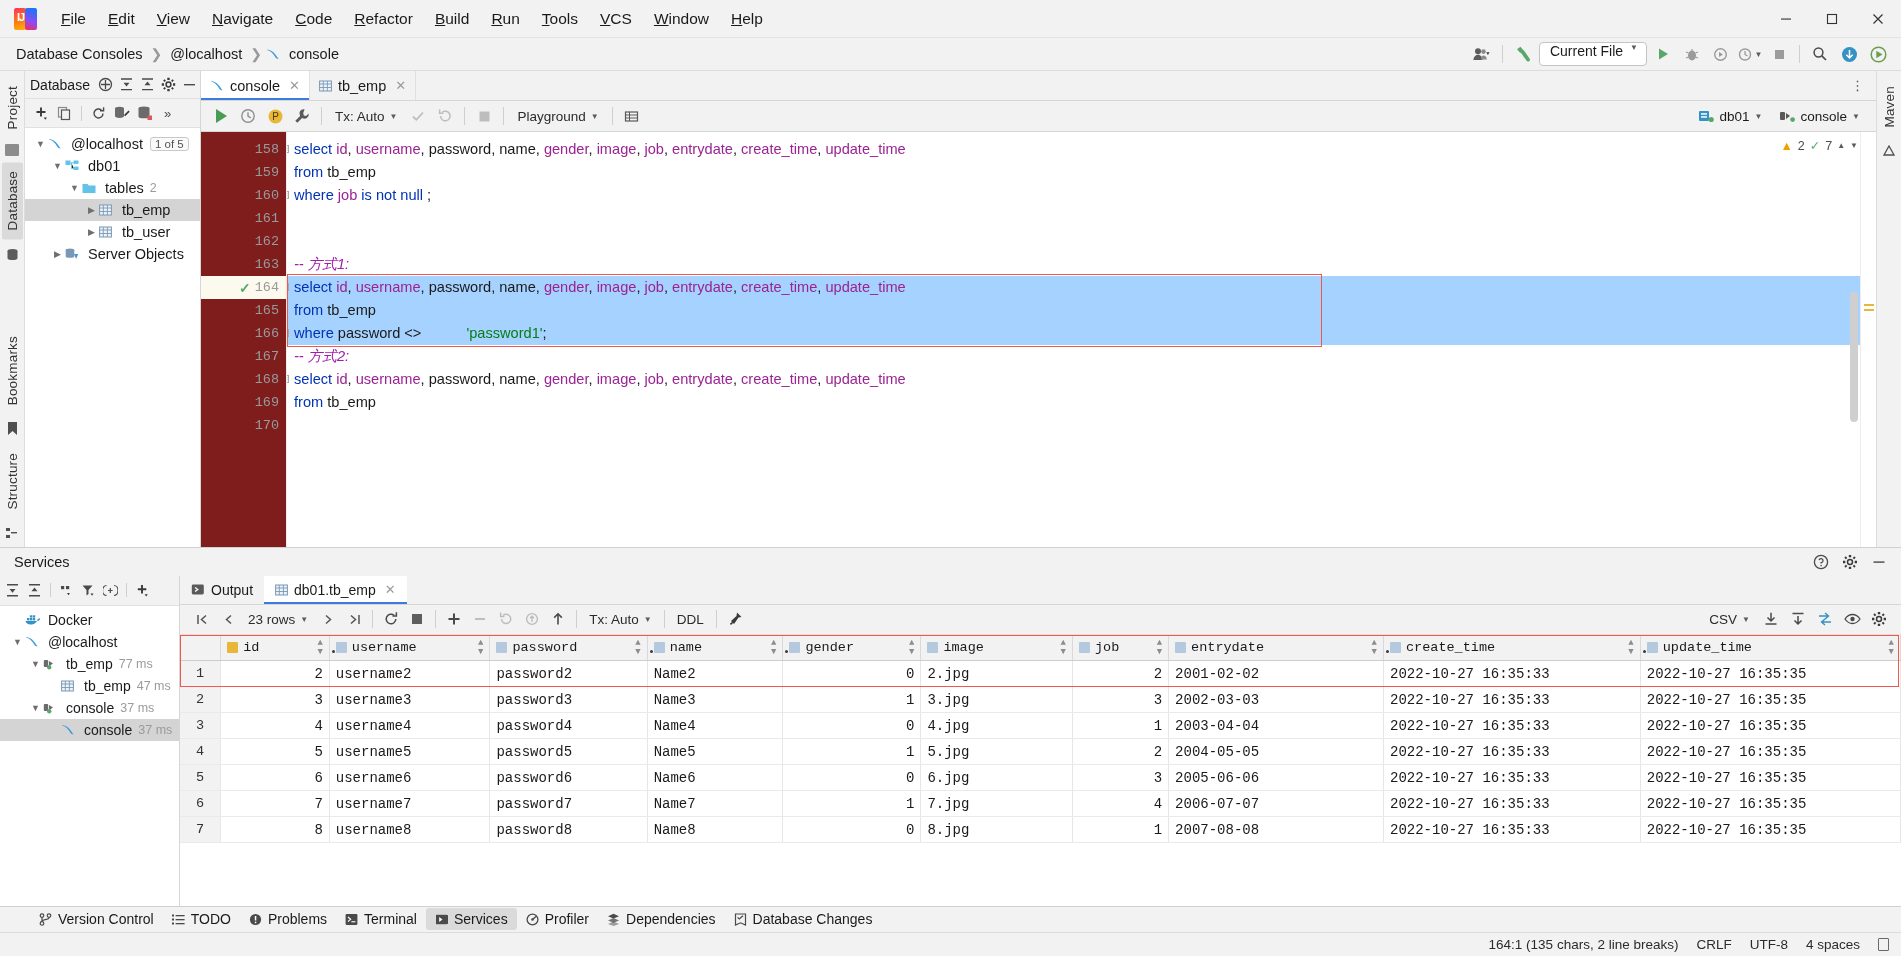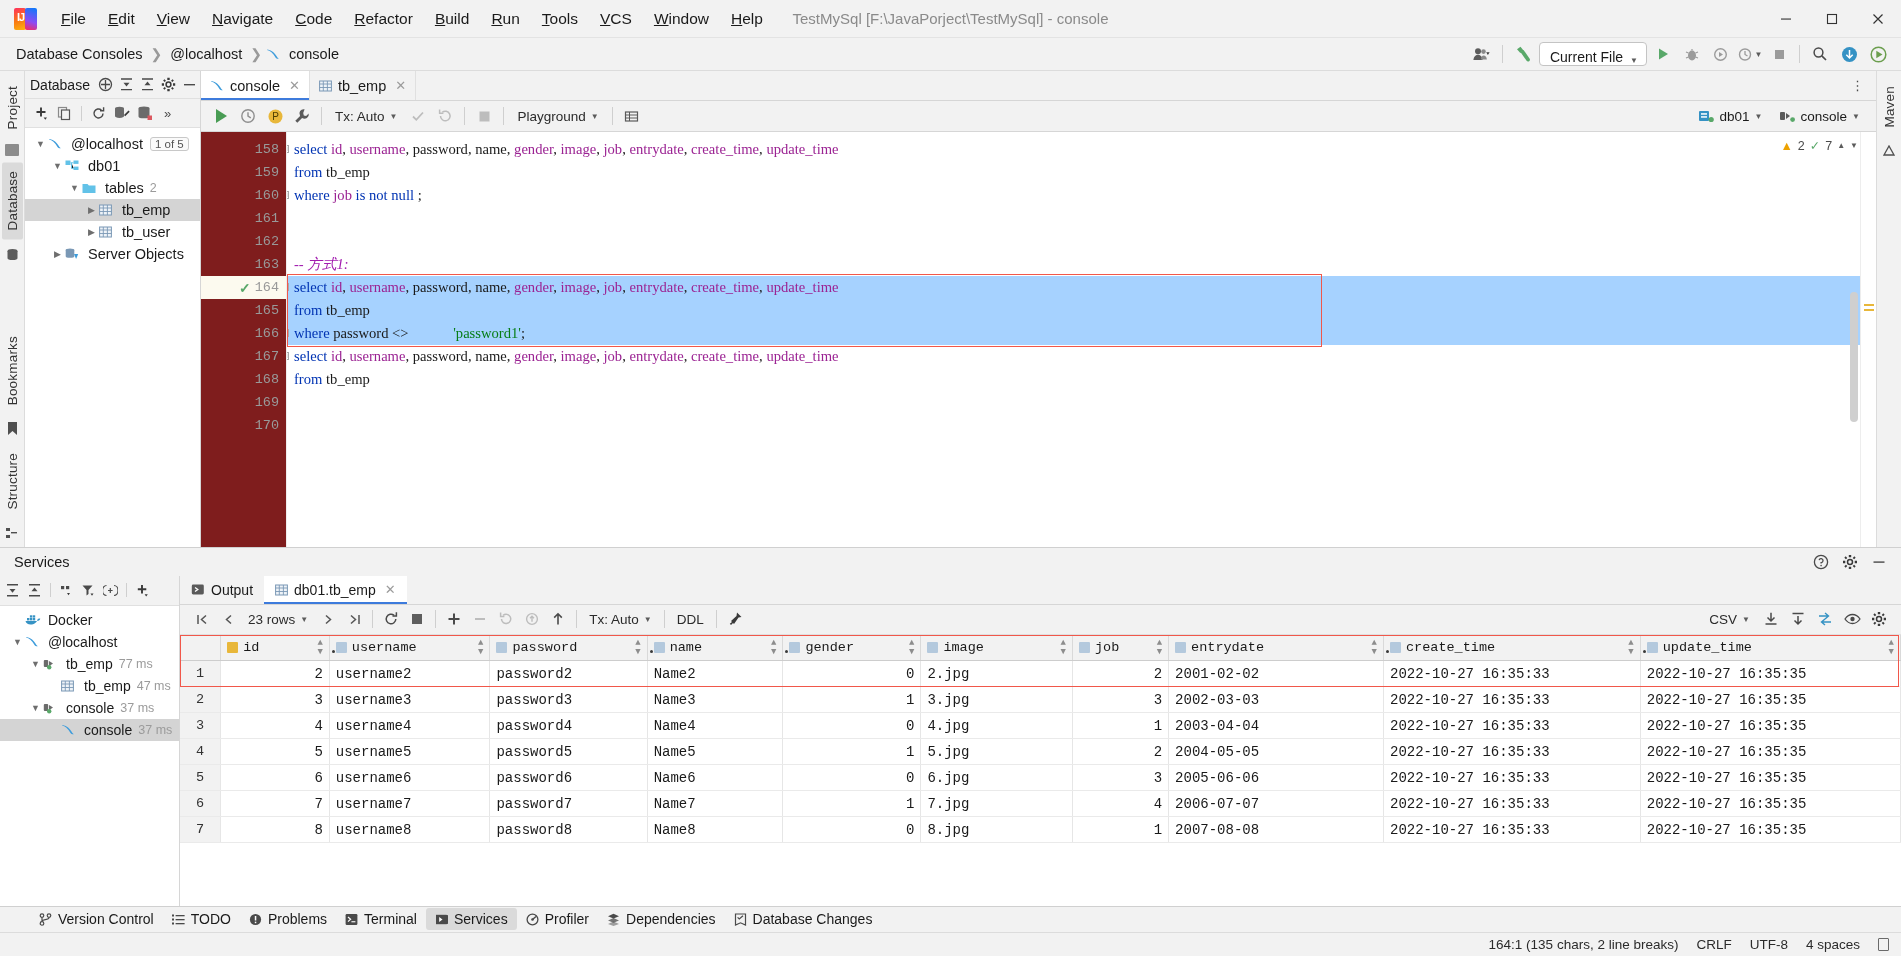--- a/index.html
+++ b/index.html
@@ -26,21 +26,21 @@
 
   
   #navbar { height:33px; background:#f2f2f2; display:flex; align-items:center;
      border-bottom:1px solid #dcdcdc; padding-left:12px; }
   .crumb { display:flex; align-items:center; font-size:14.5px; }
   .crumb span.txt { padding:2px 4px; }
   .crumb-sep { color:#9a9a9a; margin:0 4px; font-size:14px; }
   #navbar-right { margin-left:auto; display:flex; align-items:center; gap:3px; padding-right:10px; }
   .tb-ico { width:26px; height:24px; display:flex; align-items:center; justify-content:center;
      border-radius:3px; color:#4a4a4a; font-size:14px; }
-  #runcfg { display:flex; align-items:flex-end; gap:7px; border:1px solid #c4c4c4;
+  #runcfg { display:flex; align-items:flex-start; gap:7px; border:1px solid #c4c4c4;
      border-radius:4px; background:#fff; height:24px; padding:0 8px 0 10px; font-size:14px; }
   .sep-v { width:1px; height:18px; background:#cfcfcf; margin:0 4px; }
 
   
   #body { display:flex; height:calc(956px - 38px - 33px - 26px); }
   .stripe { width:25px; background:#f2f2f2; border-right:1px solid #dcdcdc;
      display:flex; flex-direction:column; align-items:center; padding-top:6px; flex:none; }
   .vtab { writing-mode:vertical-rl; transform:rotate(180deg); font-size:13.5px;
      padding:9px 3px; color:#333; letter-spacing:.2px; }
   .vtab.active { background:#dadada; border-radius:2px; }
@@ -91,21 +91,21 @@
   #code-wrap { flex:1; display:flex; background:#fff; position:relative; overflow:hidden; }
   #gutter { width:86px; background:#7f1d1d; border-right:1px solid #ededed; flex:none;
      padding-top:6px; }
   .gl { height:23px; display:flex; align-items:center; justify-content:flex-end;
      padding-right:7px; position:relative; }
   .gl .num { color:#999; font-size:13.5px; font-family:"Liberation Mono",monospace; width:26px;
      text-align:right; }
   .gl.cur { background:#fcfaef; }
   .gl .tick { position:absolute; left:38px; color:#59a869; font-size:14px; font-weight:bold; }
   #codearea { flex:1; position:relative; padding-top:6px; overflow:hidden;
-     font-family:Liberation Serif, serif; font-size:14.6px; }
+     font-family:Liberation Sans, sans-serif; font-size:14.6px; }
   .cl { height:23px; line-height:23px; white-space:pre; padding-left:7px; position:relative; }
   .kw { color:#0033b3; }
   .id { color:#9b2393; }
   .pl { color:#1a1a1a; }
   .str { color:#067d17;margin-left:41px; }
   .cm { color:#a21caf; font-style:italic; }
   .fmark { position:absolute; left:-6px; top:7px; width:8px; height:8px;
      border:1px solid #a8a8a8; color:#8a8a8a; font-size:7px; line-height:6px; text-align:center; }
   #selbox { position:absolute; left:0; right:0; background:#a6d2ff; }
   #redbox { position:absolute; border:1.6px solid #f1574a; pointer-events:none; }
@@ -195,21 +195,20 @@
       <div class="menu-item"><u>N</u>avigate</div>
       <div class="menu-item"><u>C</u>ode</div>
       <div class="menu-item"><u>R</u>efactor</div>
       <div class="menu-item"><u>B</u>uild</div>
       <div class="menu-item"><u>R</u>un</div>
       <div class="menu-item"><u>T</u>ools</div>
       <div class="menu-item"><u>V</u>CS</div>
       <div class="menu-item"><u>W</u>indow</div>
       <div class="menu-item"><u>H</u>elp</div>
     </div>
-  <div id="win-title">TestMySql [F:\JavaPorject\TestMySql] - console</div>
   <div id="win-btns">
     <div class="win-btn">
       <svg width="12" height="12" viewBox="0 0 12 12">
           <rect x="1" y="5.5" width="10" height="1.1" fill="#333"></rect>
         </svg>
     </div>
     <div class="win-btn">
       <svg width="12" height="12" viewBox="0 0 12 12">
           <rect x="1.5" y="1.5" width="9" height="9" fill="none" stroke="#333" stroke-width="1.1"></rect>
         </svg>
@@ -630,20 +629,21 @@
         <div id="lines-host" style="position:relative">
             <div class="cl"><span class="fmark">⊟</span><span class="kw">select </span><span class="id">id</span><span class="pl">, </span><span class="id">username</span><span class="pl">, </span><span class="pl">password</span><span class="pl">, </span><span class="pl">name</span><span class="pl">, </span><span class="id">gender</span><span class="pl">, </span><span class="id">image</span><span class="pl">, </span><span class="id">job</span><span class="pl">, </span><span class="id">entrydate</span><span class="pl">, </span><span class="id">create_time</span><span class="pl">, </span><span class="id">update_time</span></div>
             <div class="cl"><span class="kw">from </span><span class="pl">tb_emp</span></div>
             <div class="cl"><span class="fmark">⊟</span><span class="kw">where </span><span class="id">job </span><span class="kw">is not null</span><span class="pl"> ;</span></div>
             <div class="cl">&nbsp;</div>
             <div class="cl">&nbsp;</div>
             <div class="cl"><span class="cm">-- 方式1:</span></div>
             <div class="cl"><span class="fmark">⊟</span><span class="kw">select </span><span class="id">id</span><span class="pl">, </span><span class="id">username</span><span class="pl">, </span><span class="pl">password</span><span class="pl">, </span><span class="pl">name</span><span class="pl">, </span><span class="id">gender</span><span class="pl">, </span><span class="id">image</span><span class="pl">, </span><span class="id">job</span><span class="pl">, </span><span class="id">entrydate</span><span class="pl">, </span><span class="id">create_time</span><span class="pl">, </span><span class="id">update_time</span></div>
             <div class="cl"><span class="kw">from </span><span class="pl">tb_emp</span></div>
             <div class="cl"><span class="fmark">⊟</span><span class="kw">where </span><span class="pl">password </span><span class="pl">&lt;&gt; </span><span class="str">'password1'</span><span class="pl">;</span></div>
+            <div class="cl"><span class="cm">-- 方式2:</span></div>
             <div class="cl"><span class="fmark">⊟</span><span class="kw">select </span><span class="id">id</span><span class="pl">, </span><span class="id">username</span><span class="pl">, </span><span class="pl">password</span><span class="pl">, </span><span class="pl">name</span><span class="pl">, </span><span class="id">gender</span><span class="pl">, </span><span class="id">image</span><span class="pl">, </span><span class="id">job</span><span class="pl">, </span><span class="id">entrydate</span><span class="pl">, </span><span class="id">create_time</span><span class="pl">, </span><span class="id">update_time</span></div>
             <div class="cl"><span class="kw">from </span><span class="pl">tb_emp</span></div>
           </div>
         <div id="redbox" style="left: 0px; top: 142px; width: 1035px; height: 73px;"></div>
       </div>
       <div id="inspect">
         <div class="insp-item" style="top:172px;background:#e8b73a"></div>
         <div class="insp-item" style="top:177px;background:#e8b73a"></div>
       </div>
       <div id="inspect-head">

